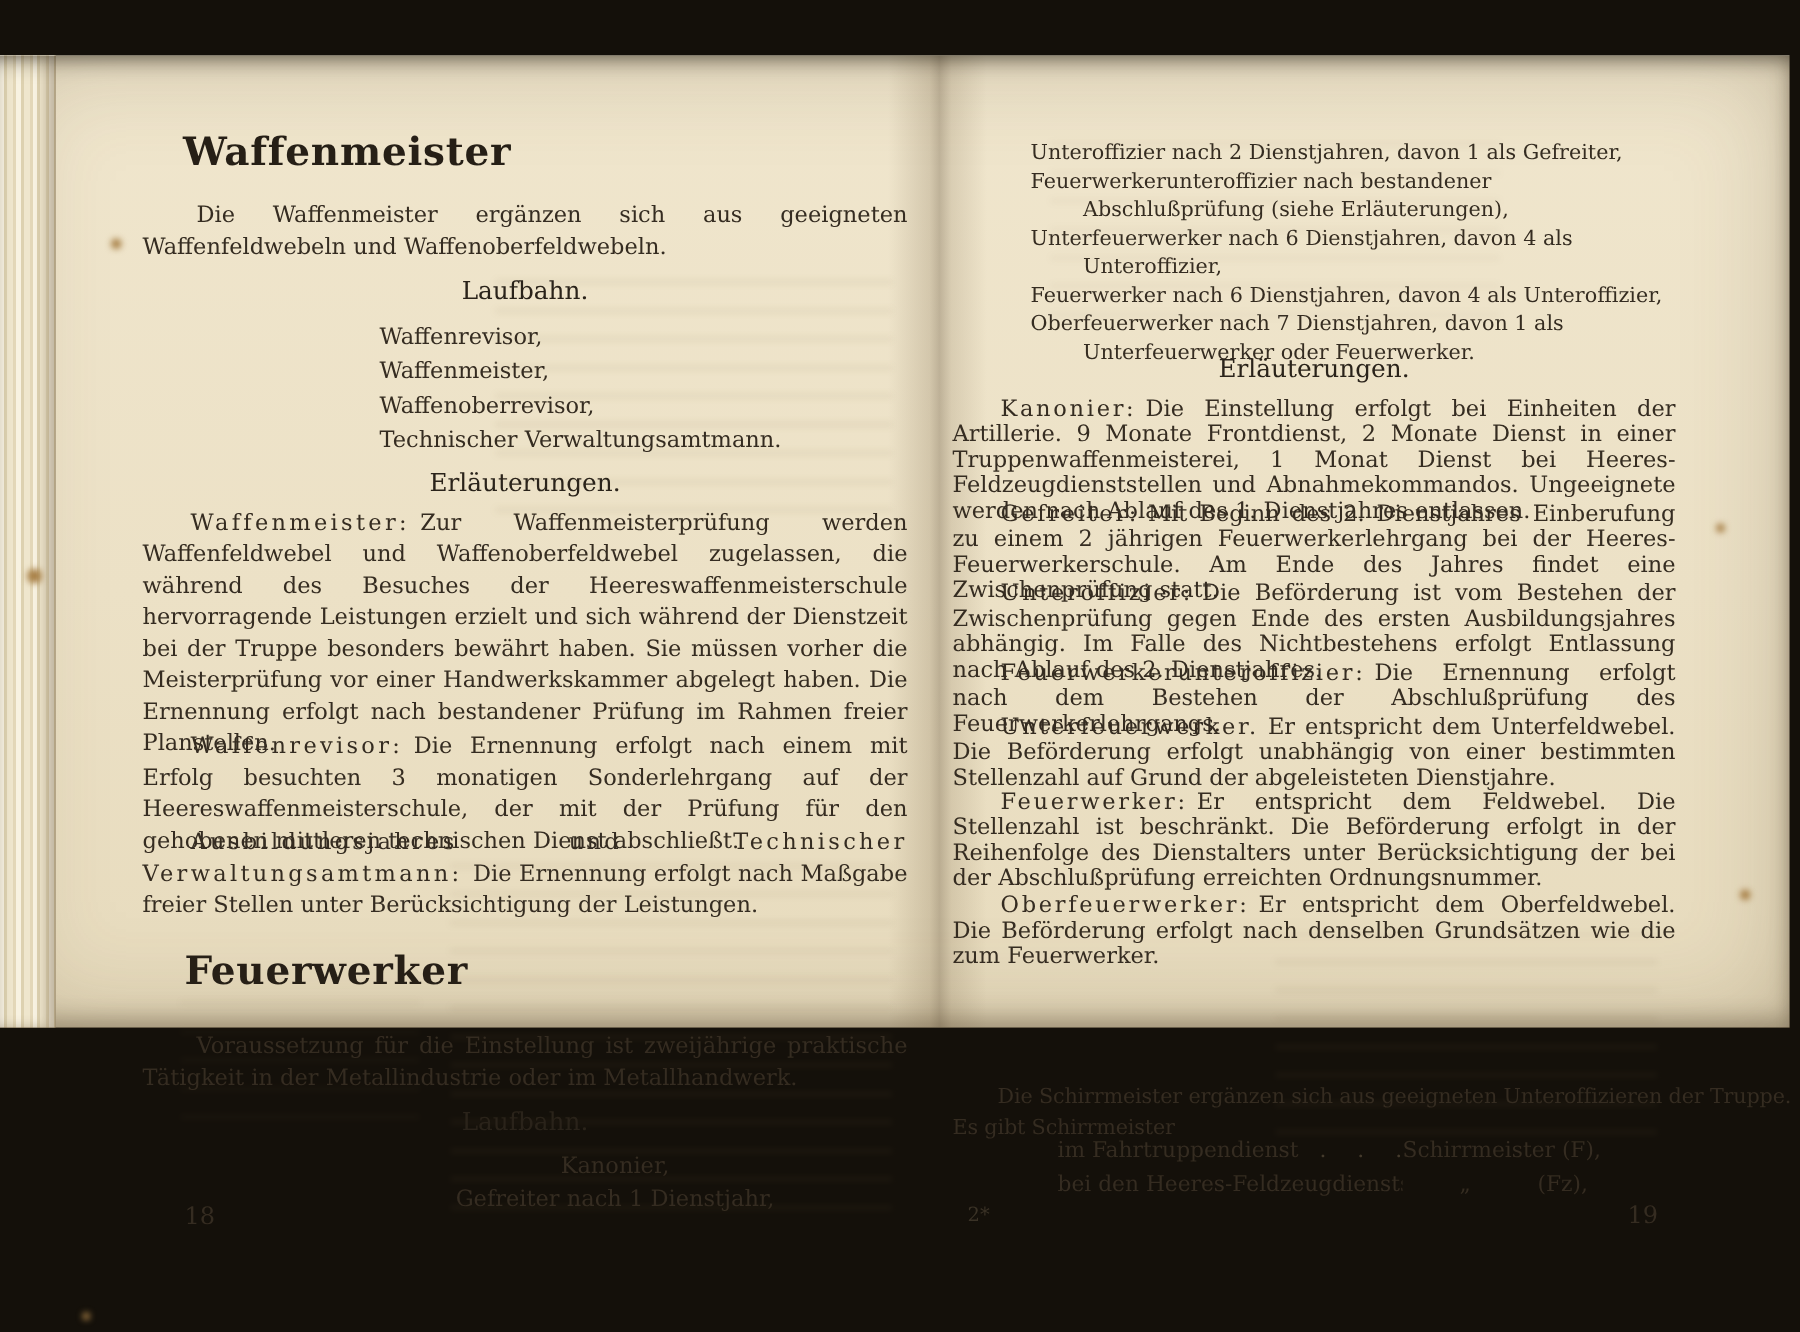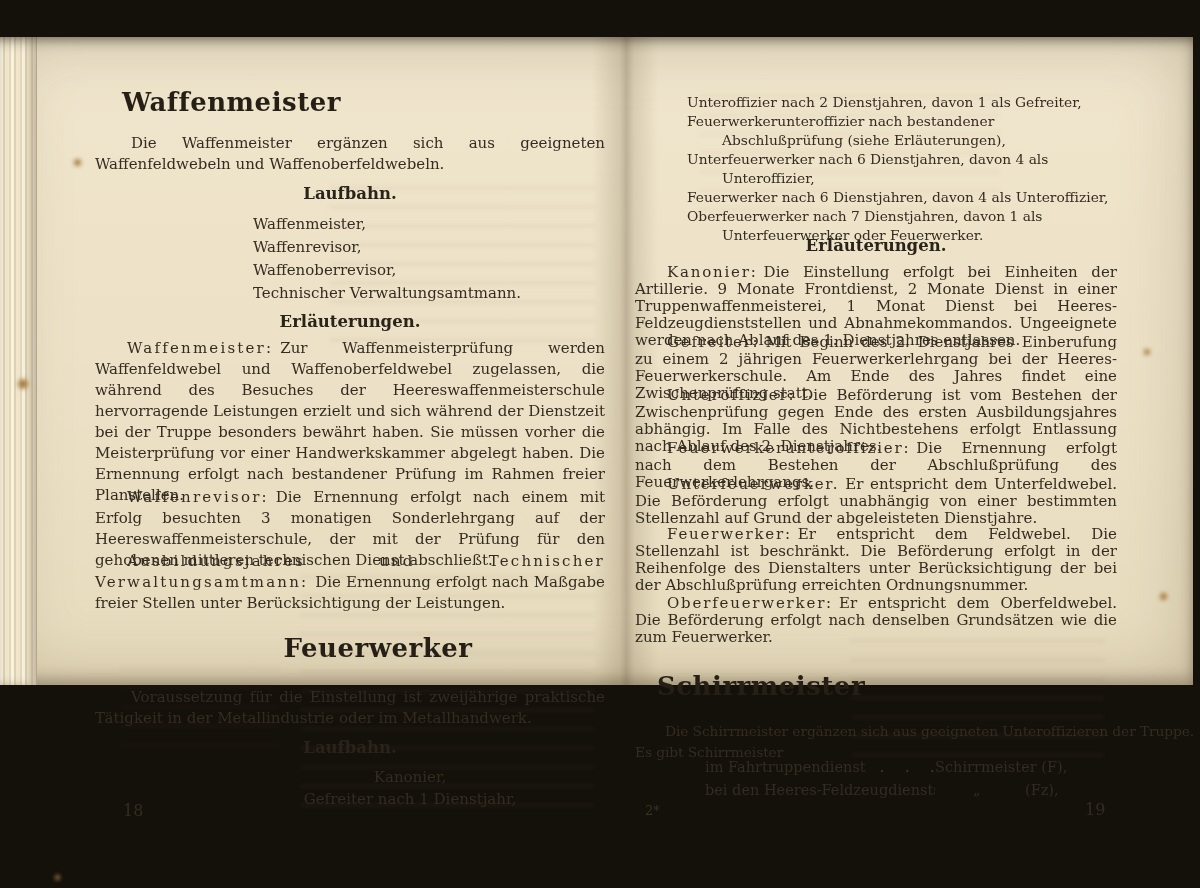--- a/index.html
+++ b/index.html
@@ -25,21 +25,21 @@
     position:absolute;left:592px;top:0;bottom:0;width:66px;
     background:linear-gradient(90deg,rgba(105,85,55,0) 0%,rgba(105,85,55,.20) 42%,
       rgba(80,62,38,.30) 52%,rgba(105,85,55,.16) 64%,rgba(105,85,55,0) 100%);
   }
   .page-col{position:absolute;top:0;height:100%;color:#352c21;}
   .page-left-col{left:95px;width:510px;}
   .page-right-col{left:635px;width:482px;}
   .blk{position:absolute;left:0;width:100%;}
   
   .h-main{font-size:26px;font-weight:bold;color:#261f16;letter-spacing:.5px;}
-  .h-sub{font-size:16.5px;font-weight:bold;color:#2a231a;text-align:center;}
+  .h-sub{font-size:16.5px;font-weight:normal;color:#2a231a;text-align:center;}
   .para{font-size:15px;line-height:21px;text-align:justify;text-indent:32px;}
   .para .term{letter-spacing:2.2px;margin-right:7px;}
   .r .para{font-size:15px;line-height:17px;}
   .r .para .term{letter-spacing:1.8px;margin-right:6px;}
   .intro{font-size:15px;line-height:21px;text-align:justify;text-indent:36px;}
   .career{font-size:15px;line-height:23px;}
   .career-line{white-space:nowrap;}
   .hang-list{font-size:13.8px;line-height:19px;}
   .hang-list .career-line{padding-left:87px;text-indent:-35px;white-space:normal;}
   .nowrap-line{white-space:nowrap;font-size:13.8px;line-height:21px;letter-spacing:-0.1px;}
@@ -81,41 +81,41 @@
 
   <div class="page-col page-left-col">
 
     <div class="blk h-main" style="top:50px;margin-left:27px;">Waffenmeister</div>
 
     <div class="blk intro" style="top:96px;">Die Waffenmeister ergänzen sich aus geeigneten Waffenfeldwebeln und Waffenoberfeldwebeln.</div>
 
     <div class="blk h-sub" style="top:147px;">Laufbahn.</div>
 
     <div class="blk career" style="top:176px;padding-left:158px;">
+      <div class="career-line">Waffenrevisor,</div>
       <div class="career-line">Waffenmeister,</div>
-      <div class="career-line">Waffenrevisor,</div>
       <div class="career-line">Waffenoberrevisor,</div>
       <div class="career-line">Technischer Verwaltungsamtmann.</div>
     </div>
 
     <div class="blk h-sub" style="top:275px;">Erläuterungen.</div>
 
     <div class="blk para" style="top:301px;">
       <span class="term">Waffenmeister:</span><span>Zur Waffenmeisterprüfung werden Waffenfeldwebel und Waffenoberfeldwebel zugelassen, die während des Besuches der Heereswaffenmeisterschule hervorragende Leistungen erzielt und sich während der Dienstzeit bei der Truppe besonders bewährt haben. Sie müssen vorher die Meisterprüfung vor einer Handwerkskammer abgelegt haben. Die Ernennung erfolgt nach bestandener Prüfung im Rahmen freier Planstellen.</span>
     </div>
 
     <div class="blk para" style="top:450px;">
       <span class="term">Waffenrevisor:</span><span>Die Ernennung erfolgt nach einem mit Erfolg besuchten 3 monatigen Sonderlehrgang auf der Heereswaffenmeisterschule, der mit der Prüfung für den gehobenen mittleren technischen Dienst abschließt.</span>
     </div>
 
     <div class="blk para" style="top:514px;">
       <span class="term">Ausbildungsjahres und Technischer Verwaltungsamtmann:</span><span>Die Ernennung erfolgt nach Maßgabe freier Stellen unter Berücksichtigung der Leistungen.</span>
     </div>
 
-    <div class="blk h-main" style="top:596px;margin-left:28px;text-align:center;">Feuerwerker</div>
+    <div class="blk h-main" style="top:596px;margin-left:28px;">Feuerwerker</div>
 
     <div class="blk intro" style="top:650px;">Voraussetzung für die Einstellung ist zweijährige praktische Tätigkeit in der Metallindustrie oder im Metallhandwerk.</div>
 
     <div class="blk h-sub" style="top:701px;">Laufbahn.</div>
 
     <div class="blk career" style="top:729px;padding-left:60px;line-height:22px;text-align:center;">
       <div class="career-line">Kanonier,</div>
       <div class="career-line">Gefreiter nach 1 Dienstjahr,</div>
     </div>
   </div>
@@ -153,21 +153,20 @@
     </div>
 
     <div class="blk para" style="top:439px;">
       <span class="term">Unterfeuerwerker.</span><span>Er entspricht dem Unterfeldwebel. Die Beförderung erfolgt unabhängig von einer bestimmten Stellenzahl auf Grund der abgeleisteten Dienstjahre.</span>
     </div>
 
     <div class="blk para" style="top:558px;">
       <span class="term">Oberfeuerwerker:</span><span>Er entspricht dem Oberfeldwebel. Die Beförderung erfolgt nach denselben Grundsätzen wie die zum Feuerwerker.</span>
     </div>
 
-    <div class="blk h-main" style="top:634px;margin-left:22px;">Schirrmeister</div>
 
     <div class="blk" style="top:684px;">
       <div class="nowrap-line indent1">Die Schirrmeister ergänzen sich aus geeigneten Unteroffizieren der Truppe.</div>
       <div class="nowrap-line">Es gibt Schirrmeister</div>
     </div>
 
     <div class="blk dot-table" style="top:719px;">
       <div class="dot-row">
         <div class="lbl-cell">
           <span>im Fahrtruppendienst</span><span class="dots">. . . . . .</span>

